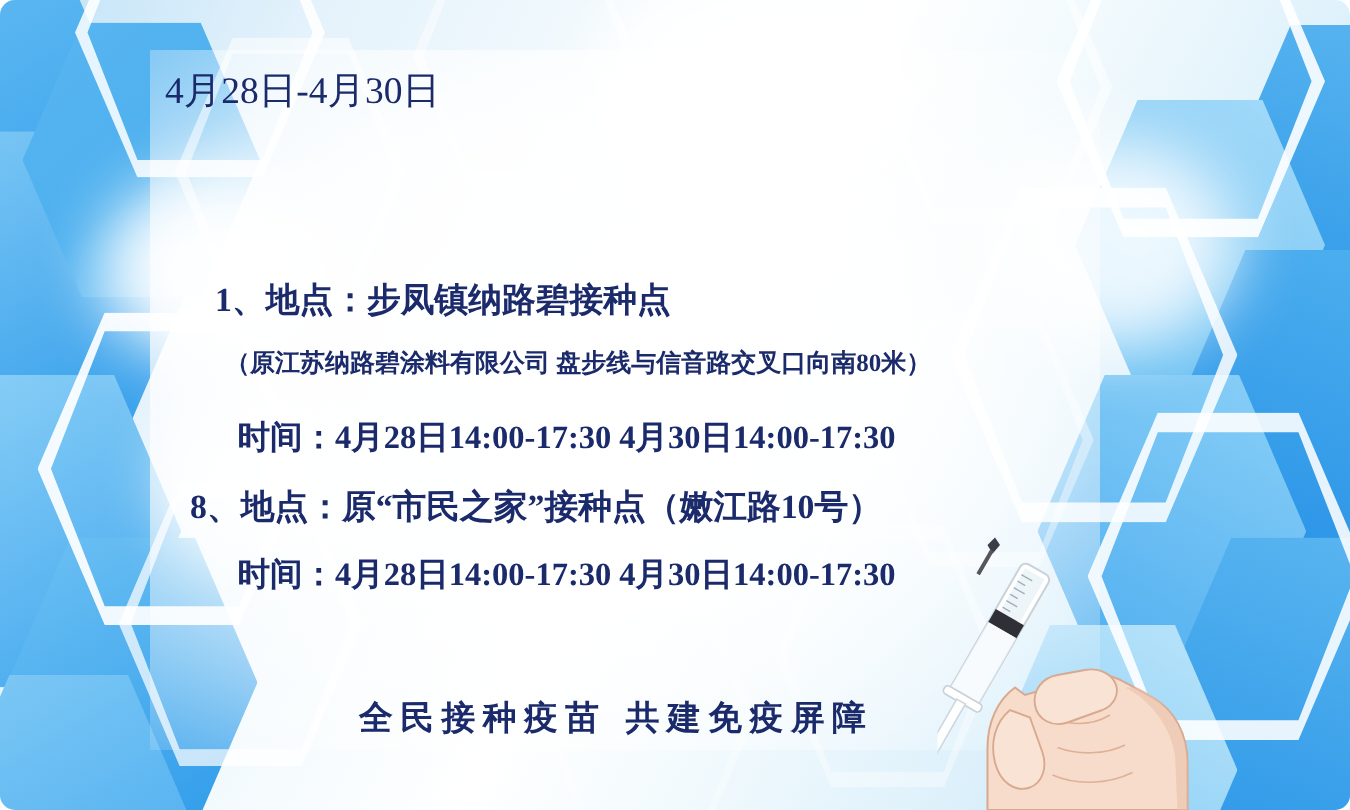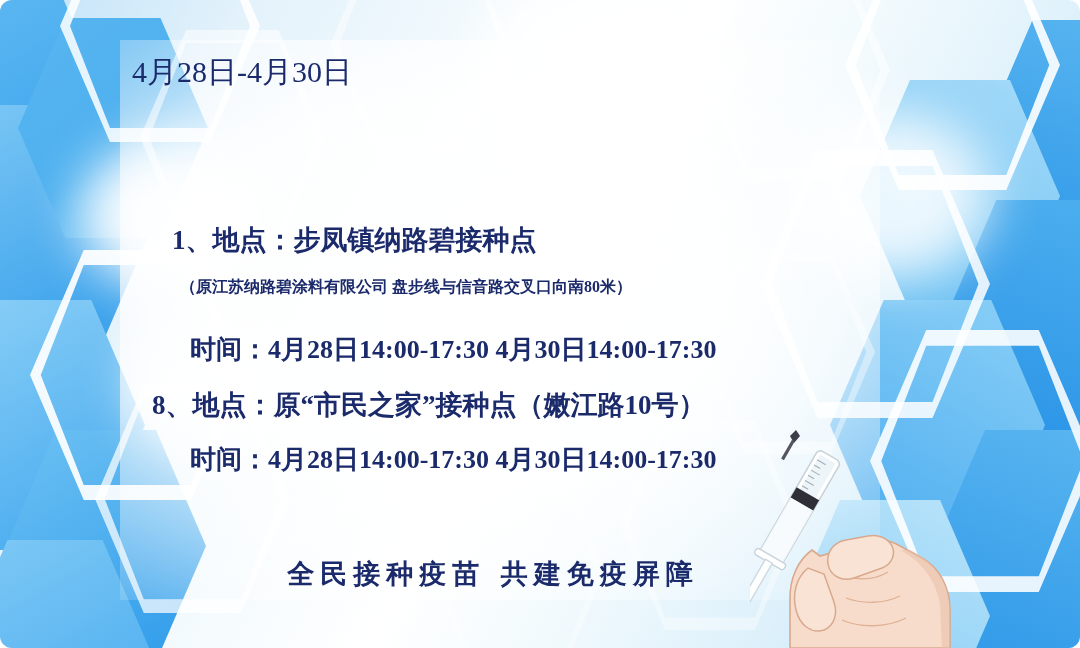--- a/index.html
+++ b/index.html
@@ -81,21 +81,21 @@
     top: 222px;
     width: 1080px;
   }
   .line {
     color: #1b2a6b;
     font-weight: bold;
     white-space: nowrap;
     font-family: "Liberation Serif", "DejaVu Serif", serif;
   }
   .l-place1 { position:absolute; left:152px; top:0px;   font-size: 27px; margin-left: 20px; }
-  .l-sub1   { position:absolute; left:180px; top:55px;  font-size: 16px; }
+  .l-sub1   { position:absolute; left:180px; top:55px;  font-size: 20px; }
   .l-time1  { position:absolute; left:190px; top:110px; font-size: 26px; }
   .l-place2 { position:absolute; left:152px; top:165px; font-size: 27px; }
   .l-time2  { position:absolute; left:190px; top:220px; font-size: 26px; }
 
   .slogan {
     position: absolute;
     left: 0;
     top: 556px;
     width: 980px;
     text-align: center;

